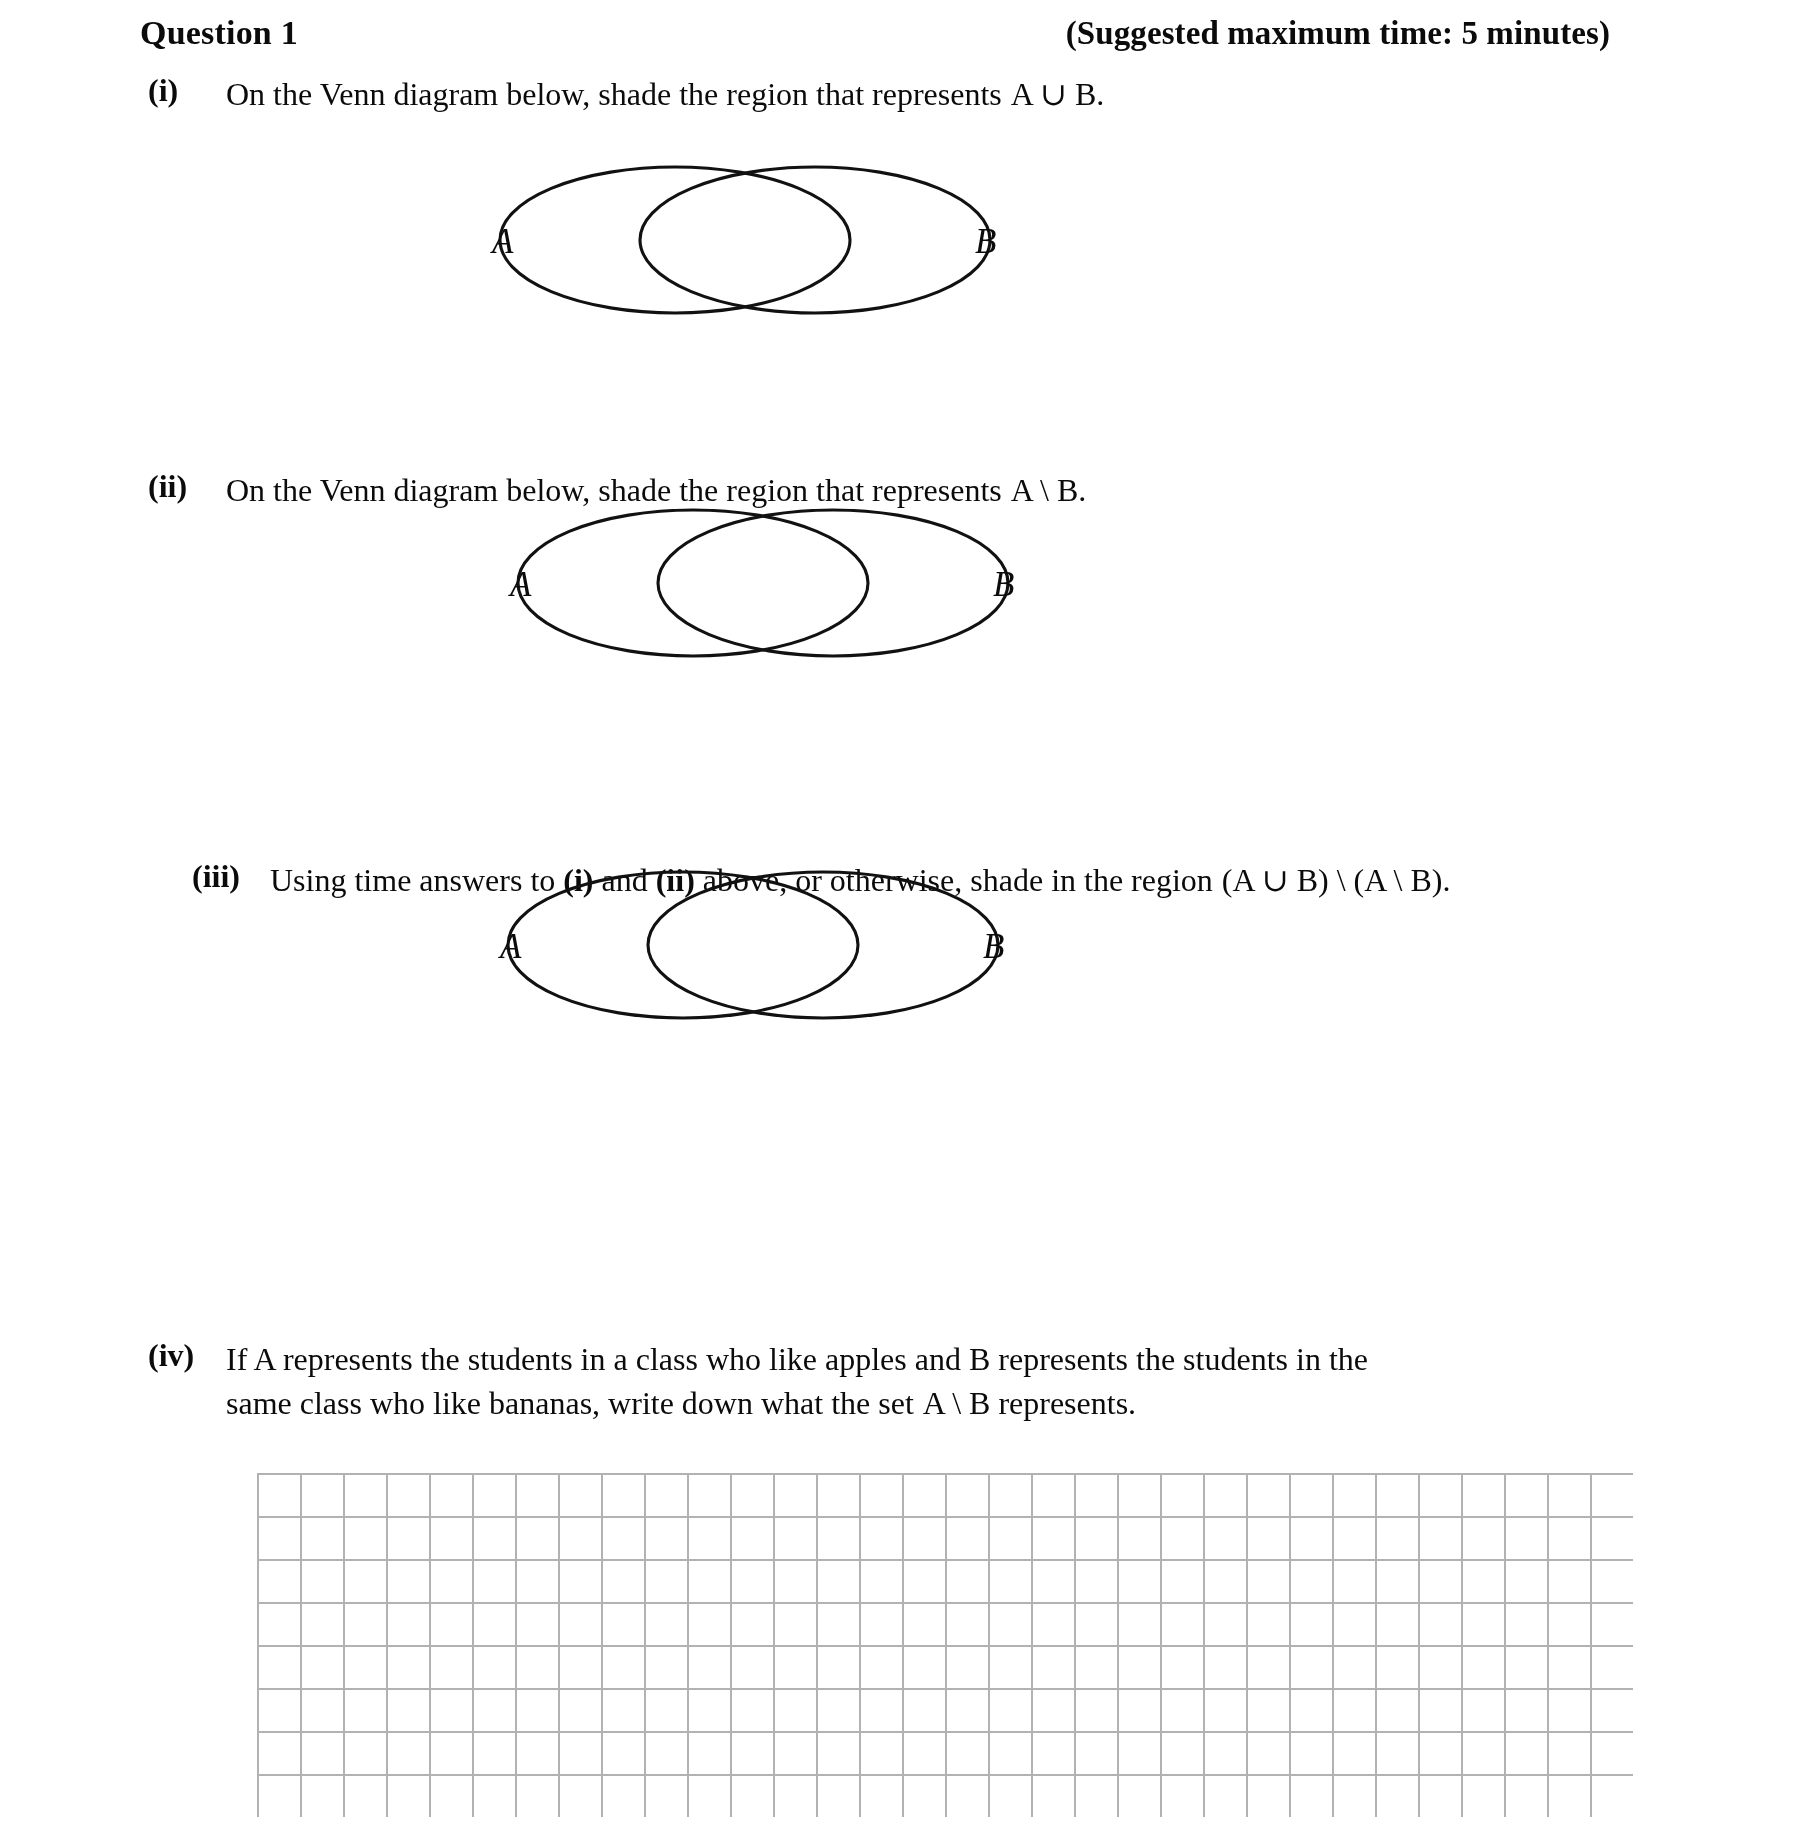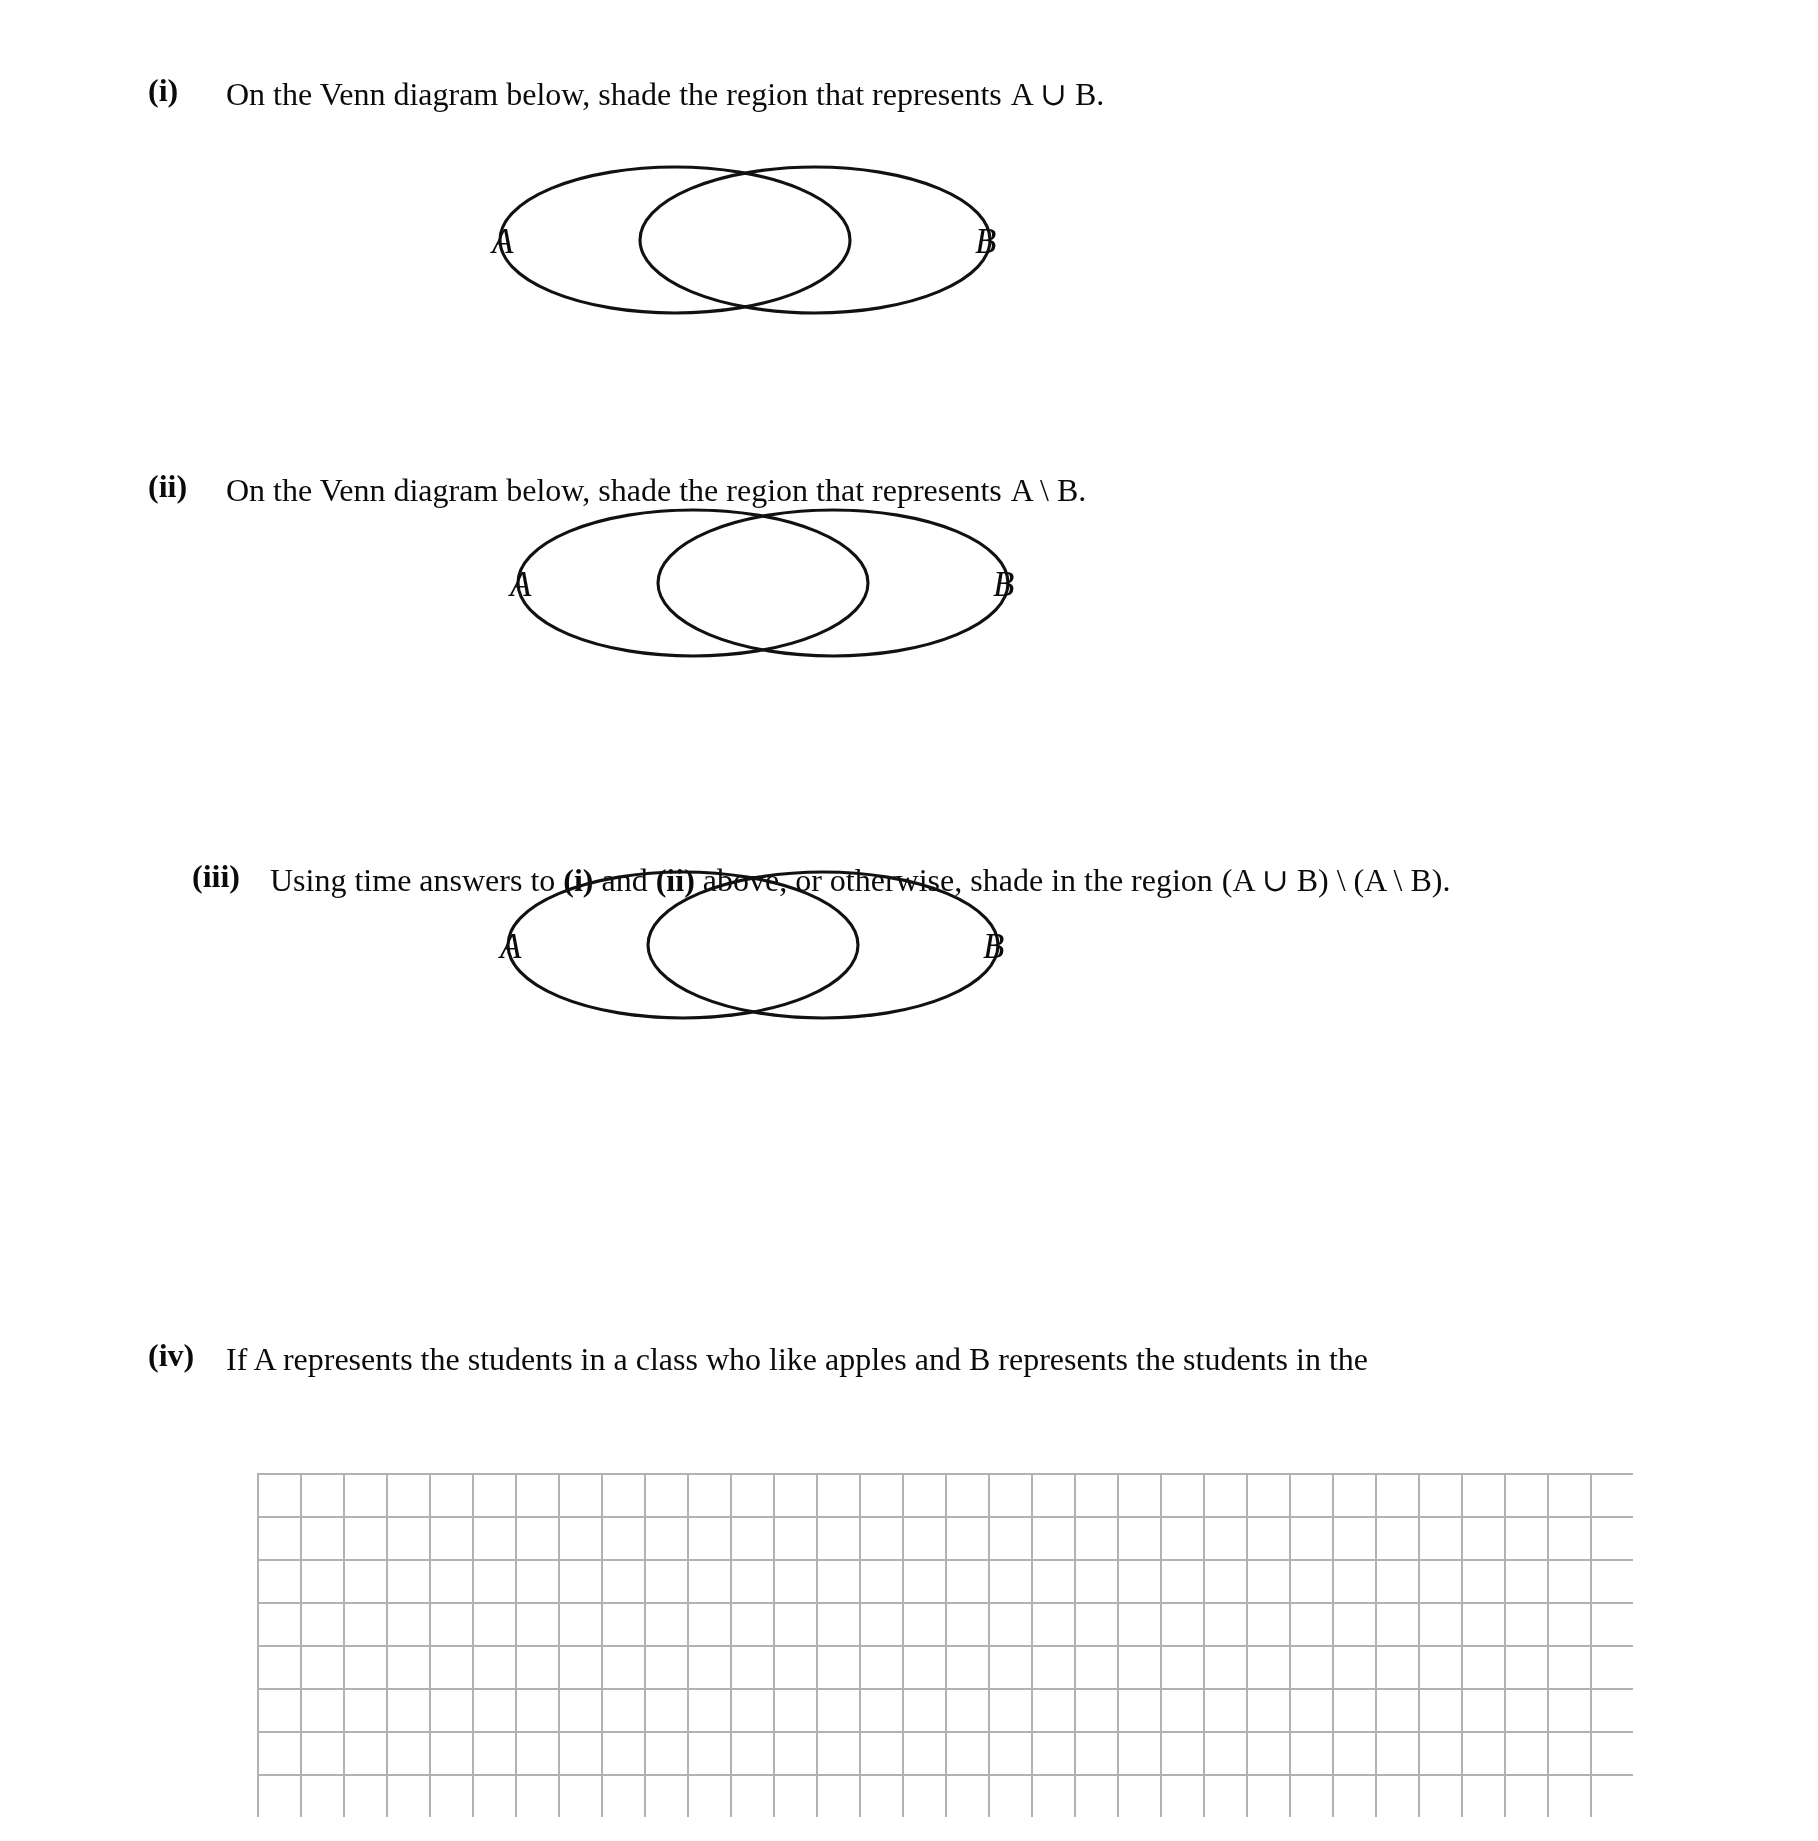--- a/index.html
+++ b/index.html
@@ -89,20 +89,24 @@
       linear-gradient(to right, #b2b2b2 1.6px, transparent 1.6px),
       linear-gradient(to bottom, #b2b2b2 1.6px, transparent 1.6px);
     background-position: right top, left bottom;
   }
 </style>
 </head>
 <body>
 
 <div class="page">
 
+  <div class="header-row">
+    <div class="q-title">Question 1</div>
+    <div class="q-time">(Suggested maximum time: 5 minutes)</div>
+  </div>
 
   <div class="part" style="left:148px; top:72px; width:1460px;">
     <div class="part-label">(i)</div>
     <div class="part-body">
       <span>On the Venn diagram below, shade the region that represents</span><span class="mathexp mi">A ∪ B.</span>
     </div>
   </div>
 
   <div class="venn" style="left:470px; top:155px;">
     <svg width="550" height="170" viewBox="0 0 550 170">
@@ -150,18 +154,22 @@
   </div>
 
   <div class="part" style="left:148px; top:1337px; width:1400px;">
     <div class="part-label">(iv)</div>
     <div class="part-body">
       <span>If</span>
       <span class="mi">A</span>
       <span>represents the students in a class who like apples and</span>
       <span class="mi">B</span>
       <span>represents the students in the</span>
+      <span class="l2">
+        <span>same class who like bananas, write down what the set</span><span class="mathexp mi">A \ B</span>
+        <span>represents.</span>
+      </span>
     </div>
   </div>
 
   <div class="answer-grid" id="answerGrid" style="left: 257px; top: 1473px; width: 1376px; height: 344px; background-size: 43px 43px; border-top-color: rgb(178, 178, 178); border-left-color: rgb(178, 178, 178); background-image: linear-gradient(to right, rgb(178, 178, 178) 1.6px, transparent 1.6px), linear-gradient(rgb(178, 178, 178) 1.6px, transparent 1.6px);"></div>
 
 </div>
 
 </body></html>

